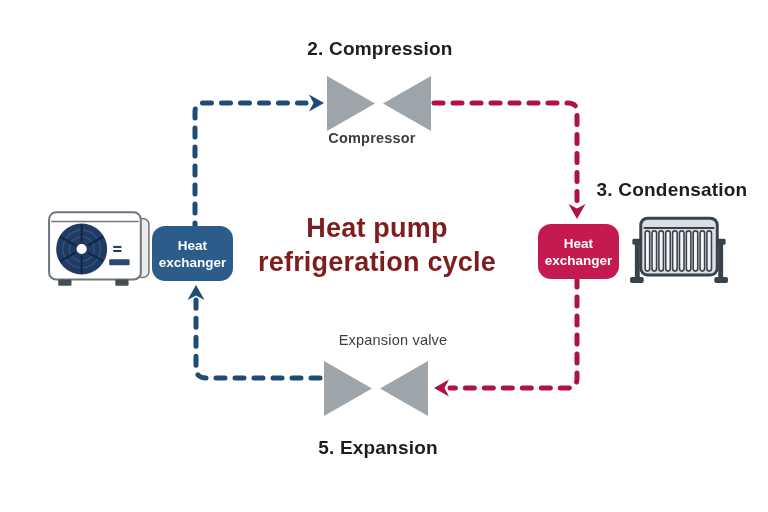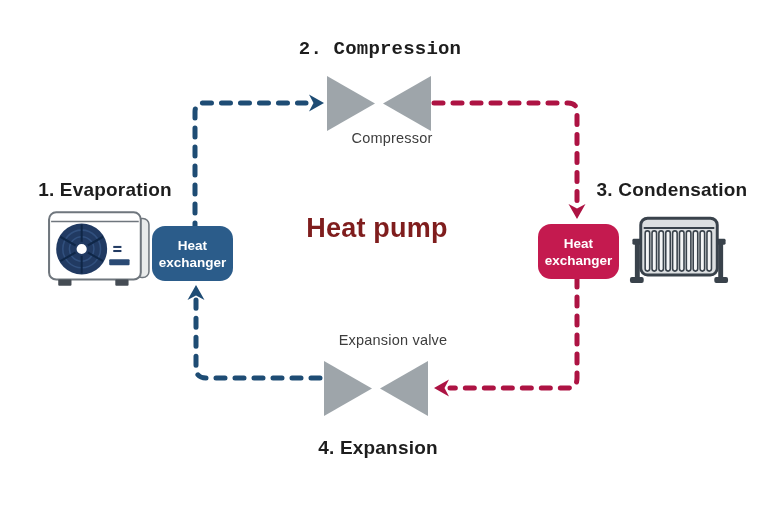--- a/index.html
+++ b/index.html
@@ -58,34 +58,34 @@
         <path d="M327 76 L375 103.5 L327 131 Z"></path>
         <path d="M431 76 L383 103.5 L431 131 Z"></path>
       </g>
       <g>
         <path d="M324 361 L372 388.5 L324 416 Z"></path>
         <path d="M428 361 L380 388.5 L428 416 Z"></path>
       </g>
     </g>
   </svg>
 
-  <div class="abs stage-label" style="left:15px;top:179px;width:180px;">1. Evaporation</div>
 
-  <div class="abs stage-label" style="left:280px;top:38px;width:200px;font-family:Liberation Mono, monospace;">2. Compression</div>
+  <div class="abs stage-label" style="left:280px;top:38px;width:200px;">2. Compression</div>
 
   <div class="abs stage-label" style="left:574px;top:179px;width:196px;">3. Condensation</div>
 
-  <div class="abs stage-label" style="left:278px;top:437px;width:200px;">4. Expansion</div>
+  <div class="abs stage-label" style="left:278px;top:437px;width:200px;">5. Expansion</div>
 
-  <div class="abs component-label" style="left:312px;top:130px;width:160px;">Compressor</div>
+  <div class="abs component-label" style="left:292px;top:130px;width:160px;font-weight:bold;">Compressor</div>
 
   <div class="abs component-label" style="left:313px;top:332px;width:160px;">Expansion valve</div>
 
   <div class="abs title" style="left:197px;top:211px;width:360px;">
     <div>Heat pump</div>
+    <div>refrigeration cycle</div>
   </div>
 
   <div class="abs he-box" style="left:152px;top:226px;width:81px;height:55px;background:#2B5C8A;">
     <span>Heat exchanger</span>
   </div>
 
   <div class="abs he-box" style="left:538px;top:224px;width:81px;height:55px;background:#C41A4F;">
     <span>Heat exchanger</span>
   </div>
 

